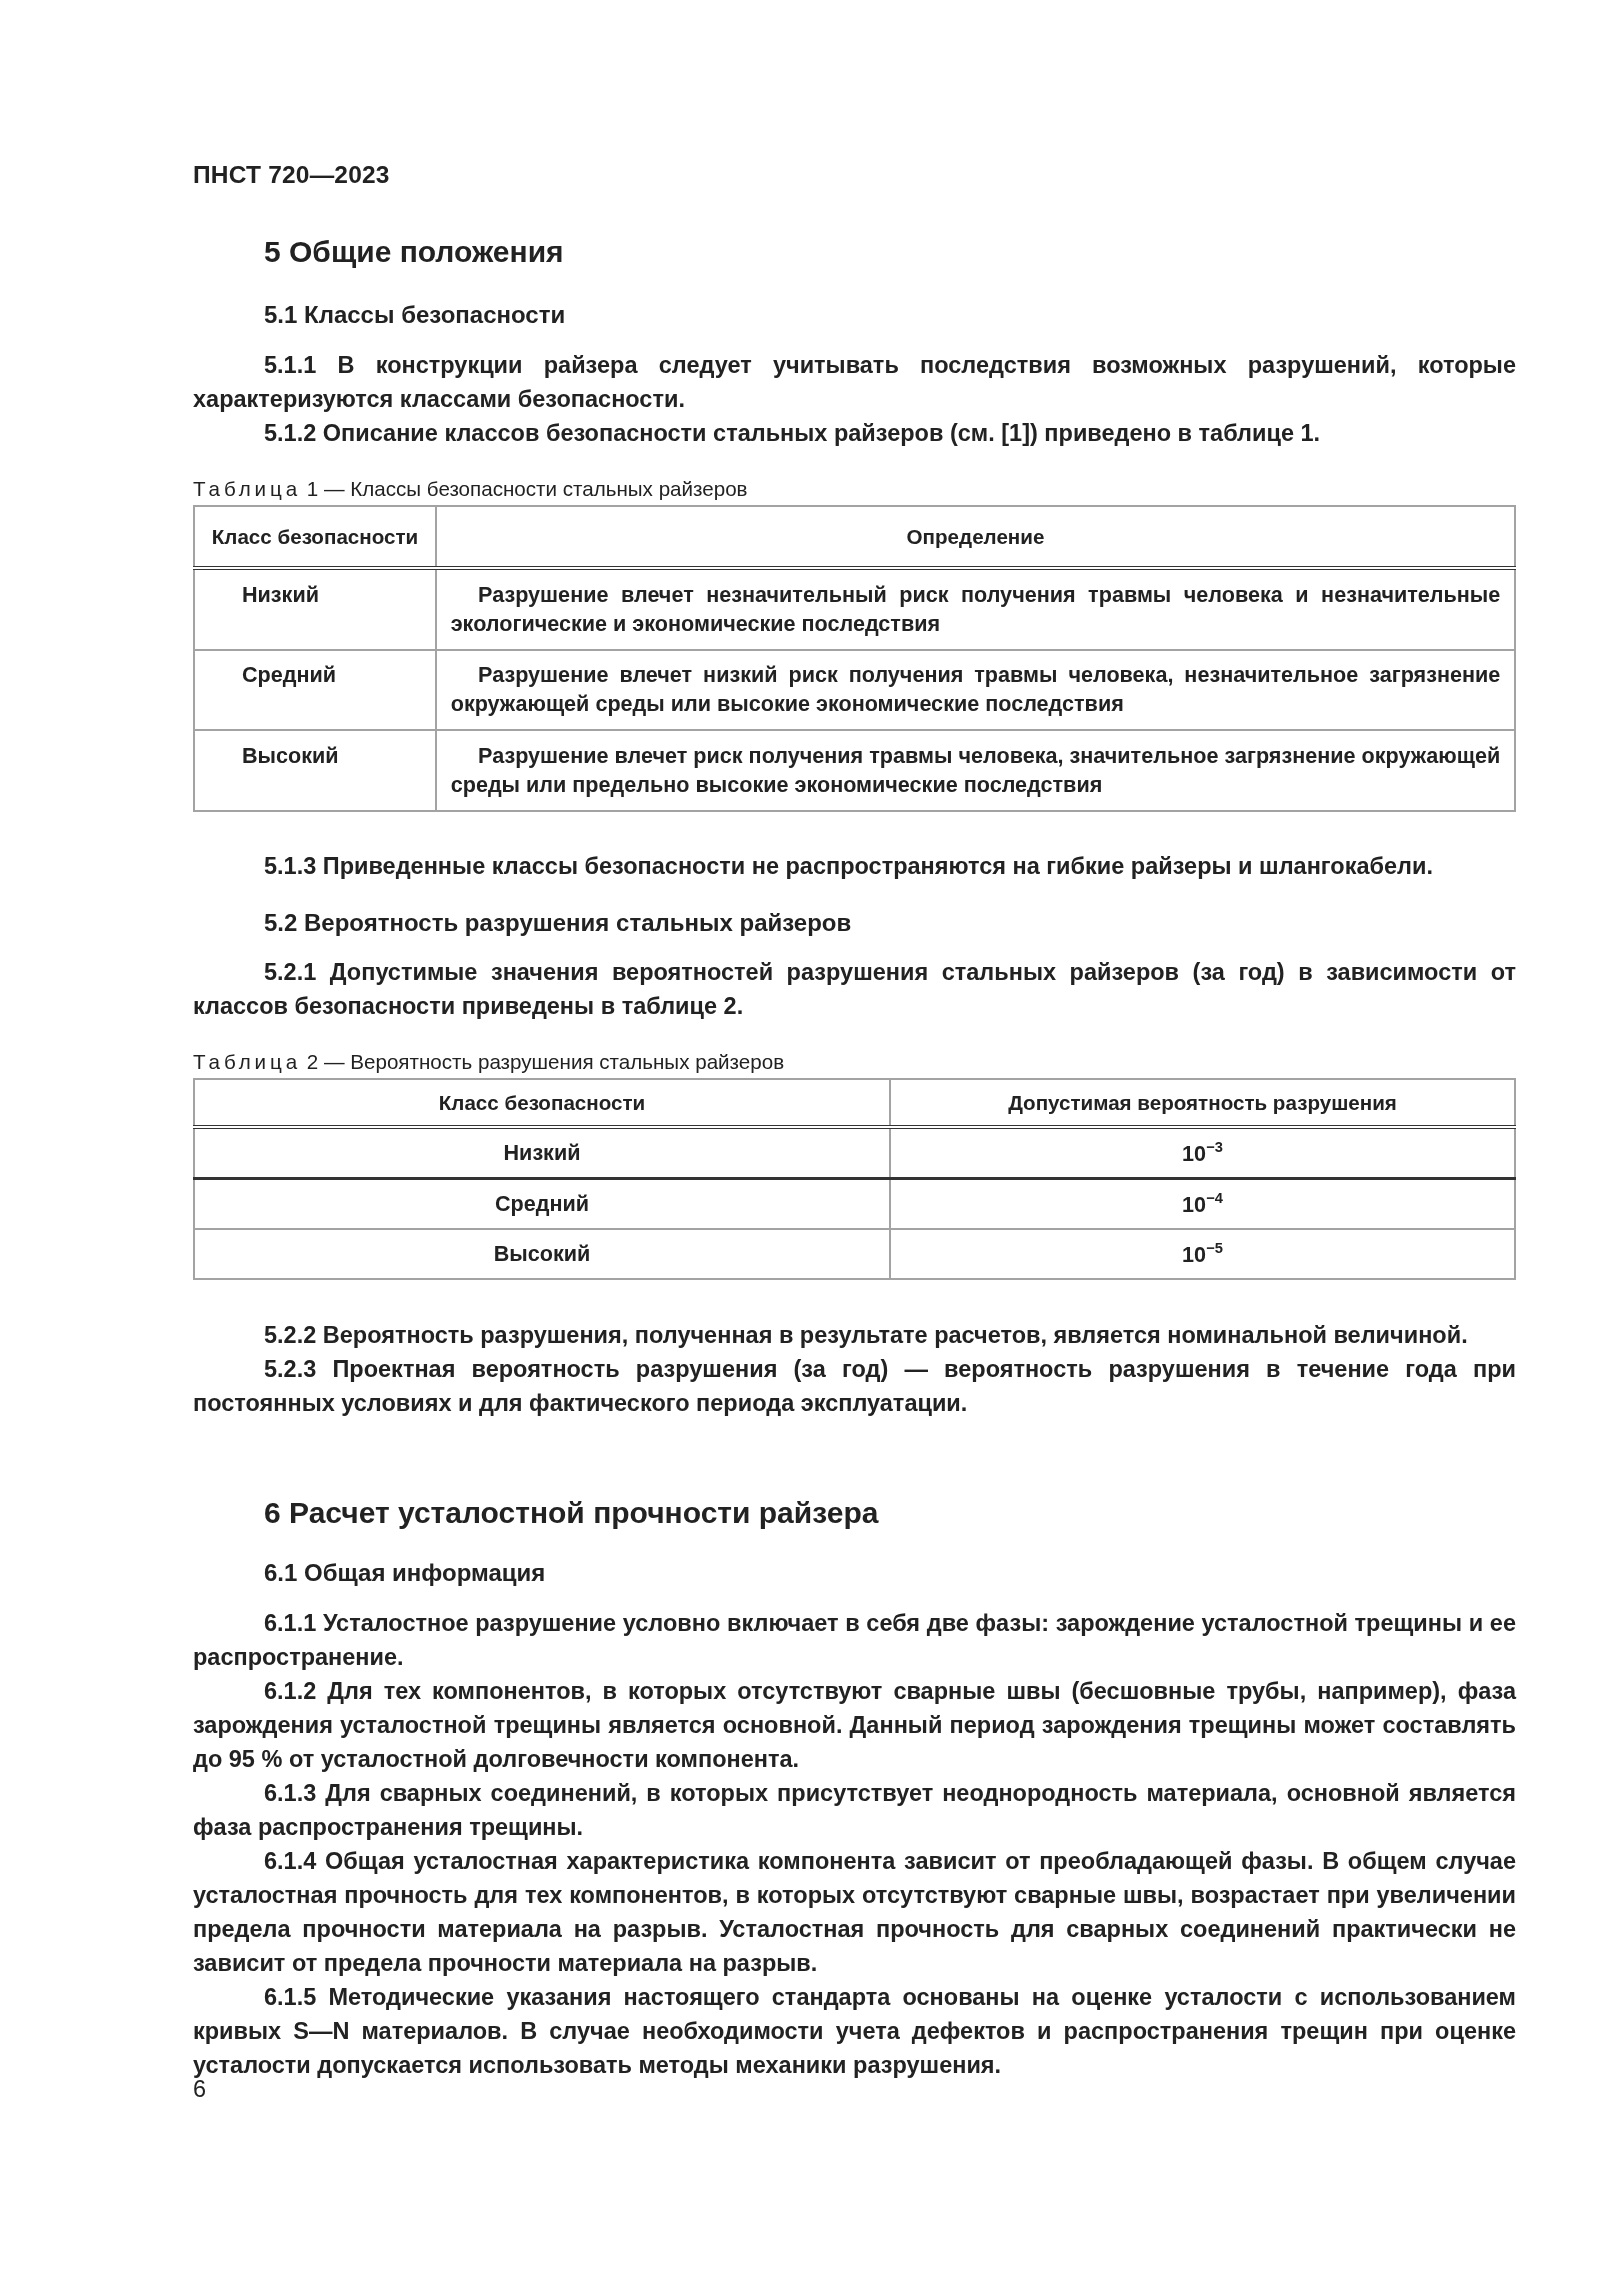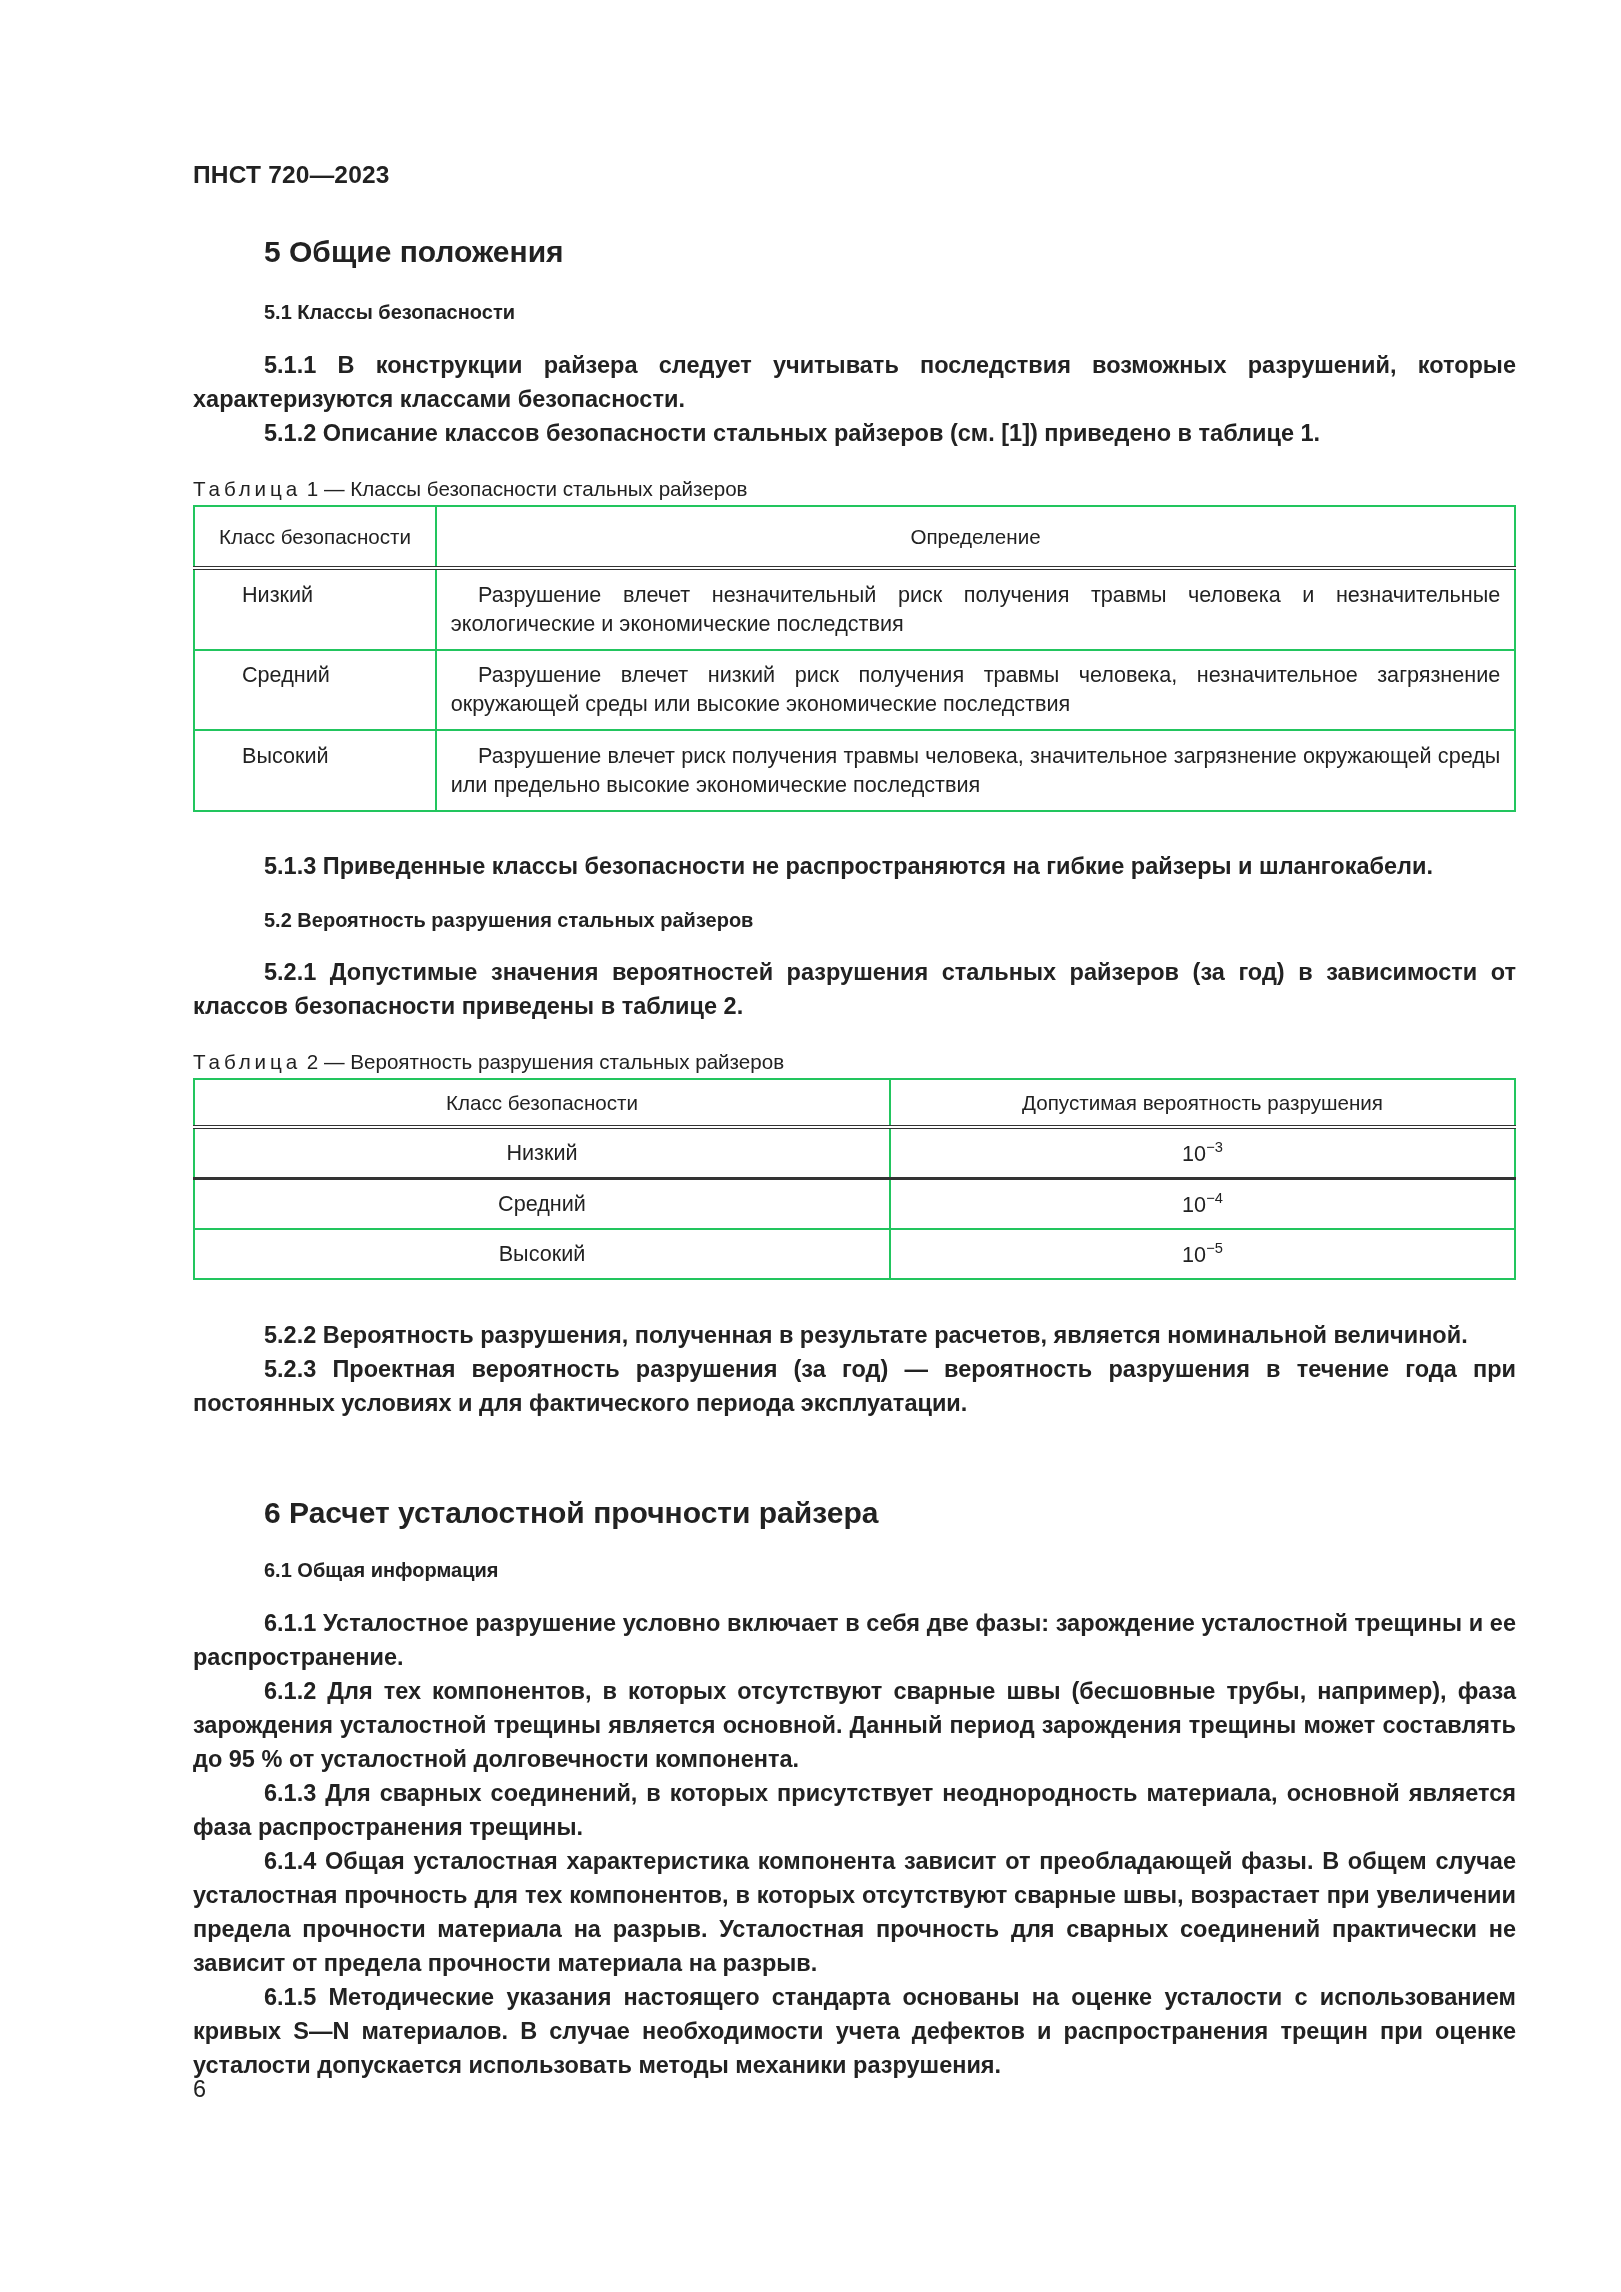--- a/index.html
+++ b/index.html
@@ -2,27 +2,27 @@
 <html><head>
 <meta charset="utf-8">
 <style>
   html, body { margin: 0; padding: 0; background: #ffffff; }
   body { width: 1621px; height: 2293px; position: relative; overflow: hidden;
          font-family: "Liberation Sans", sans-serif; color: #222; }
   .page { position: absolute; left: 193px; top: 0; width: 1323px; }
   .abs { position: absolute; left: 0; margin-top: 12px; }
   .runhead { font-weight: bold; font-size: 24.5px; top: 149px; letter-spacing: 0.2px; }
   .h1 { font-weight: bold; font-size: 30px; left: 71px; }
-  .h2 { font-weight: bold; font-size: 20px; left: 71px; }
+  .h2 { font-weight: bold; font-size: 24px; left: 71px; }
   .para { font-size: 23.5px; line-height: 34px; text-align: justify; width: 1323px; font-weight: bold; }
   .para p { margin: 0; text-indent: 71px; text-align: justify; text-align-last: left; }
   .caption { font-size: 20.6px; }
   .caption .spaced { letter-spacing: 3.9px; }
   table { border-collapse: collapse; position: absolute; left: 0; width: 1323px; font-size: 20.6px; }
-  td, th { border: 2px solid #22c55e; font-weight: normal; vertical-align: top; }
+  td, th { border: 2px solid #a3a3a3; font-weight: bold; vertical-align: top; }
   table.t1 th { height: 57px; vertical-align: middle; }
   table.t1 thead tr { border-bottom: 4.9px double #333; }
   table.t1 thead th { border-bottom: 4.9px double #333; }
   table.t1 td { font-size: 21.6px; line-height: 29px; padding: 9.8px 13.7px 5.9px 13.7px; height: 63px; }
   table.t1 td.cls { padding-left: 47px; }
   table.t1 td.def { text-indent: 27.4px; text-align: justify; }
   table.t2 th { height: 43px; vertical-align: middle; text-align: center; border-bottom: 4.9px double #333; }
   table.t2 td { text-align: center; vertical-align: middle; height: 46px; font-size: 21.6px; }
   sup { font-size: 14.7px; vertical-align: 8.8px; }
   .pagenum { font-size: 23.5px; top: 2064px; }

